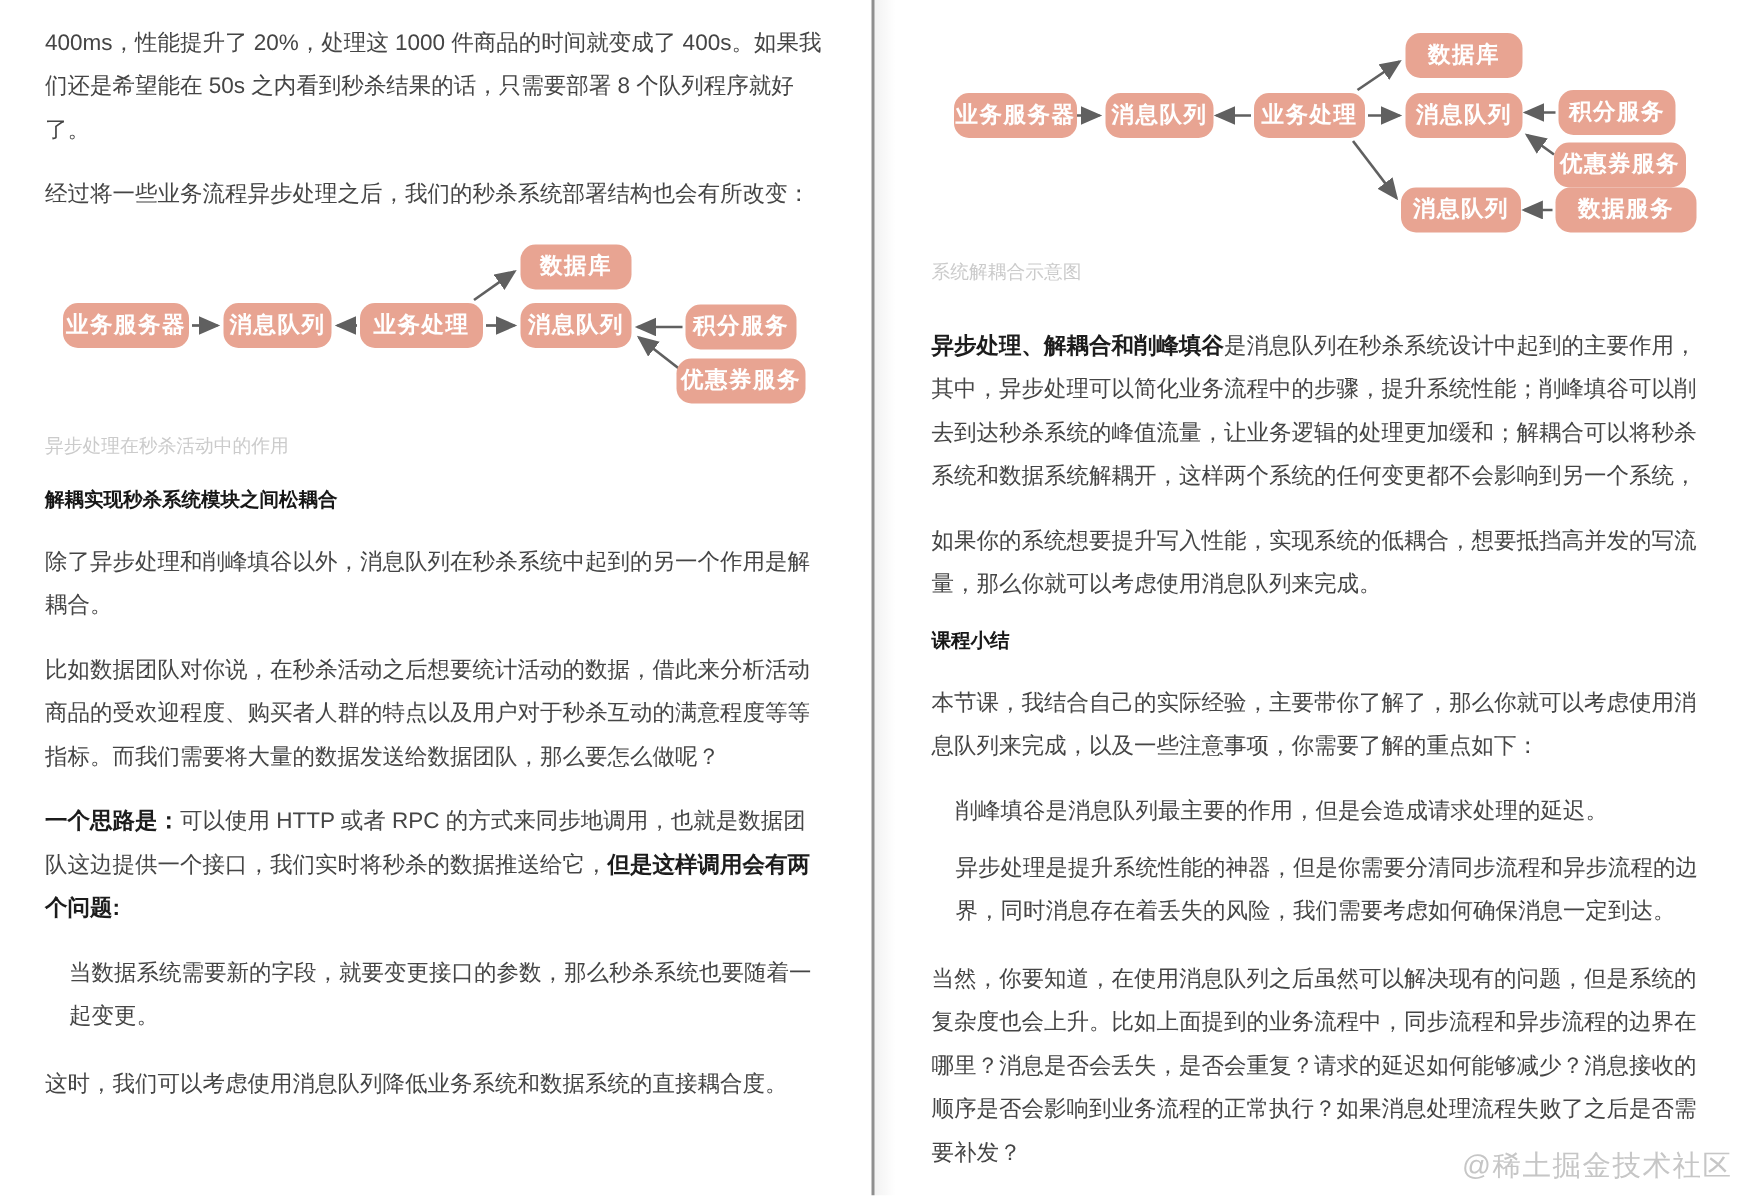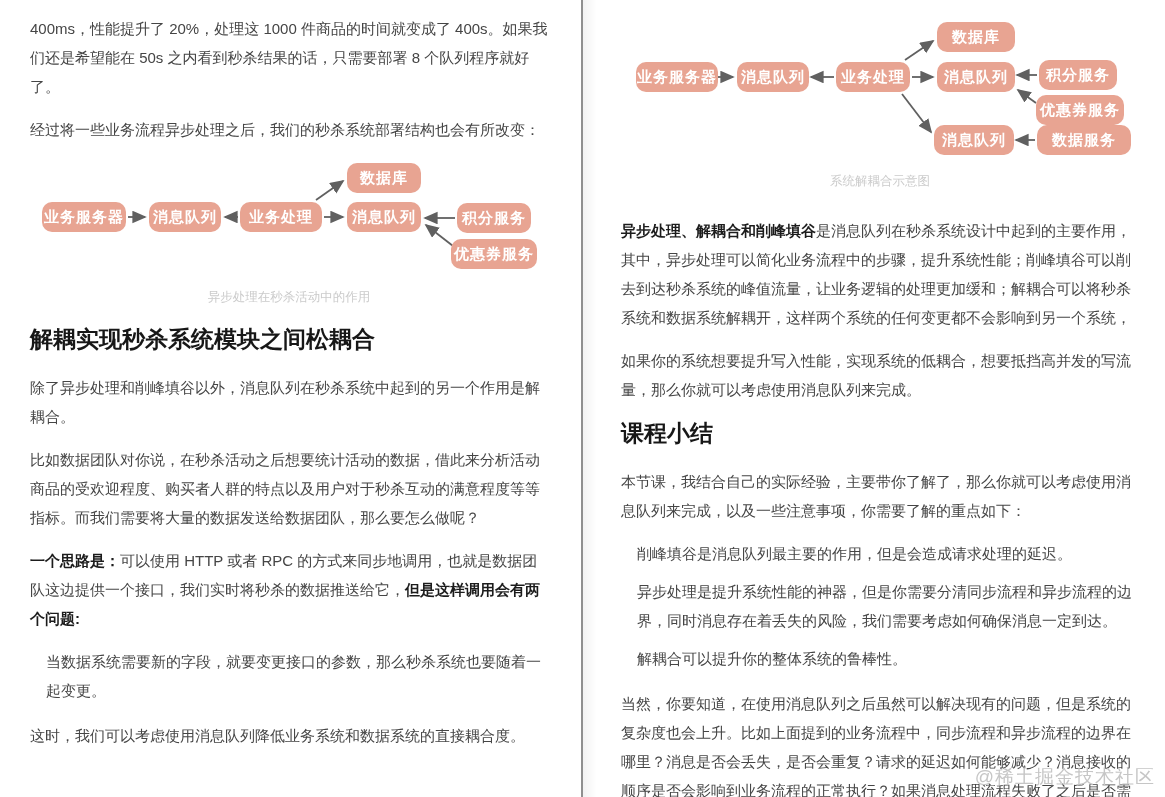--- a/index.html
+++ b/index.html
@@ -19,38 +19,38 @@
     position:absolute; left:583px; top:0; width:14px; height:797px;
     background:linear-gradient(to right, rgba(0,0,0,0.05), rgba(0,0,0,0));
   }
   .col { position:absolute; width:518px; }
   .col-left  { left:30px;  top:14px; }
   .col-right { left:621px; top:8px; }
 
   p { font-size:15px; line-height:29px; margin-bottom:14px; }
   p.tight { }
   strong { color:#1c1c1c; font-weight:bold; }
-  h2 { font-size:23px; color:#171717; margin:14px 0 18px; font-weight:bold; }
+  h2 { font-size:13px; color:#171717; margin:14px 0 18px; font-weight:bold; }
 
   ul.plain { list-style:none; margin:2px 0 16px 16px; }
   ul.plain li { font-size:15px; line-height:29px; margin-bottom:9px; }
 
   .diagram { position:relative; margin:10px 0 18px; }
   .d1 { height:148px; }
   .d2 { height:182px; margin:2px 0 24px; }
   .diagram svg { position:absolute; left:0; top:0; }
   .node {
     position:absolute; height:30px;
     background:#e8a492; border-radius:10px;
     color:#ffffff; font-size:15px; font-weight:bold;
     text-align:center; line-height:30px; letter-spacing:1px;
     white-space:nowrap;
   }
   .caption {
-    position:absolute; left:0; right:0; text-align:center;
+    position:absolute; left:0; right:0; text-align:left;
     color:#cbcbcb; font-size:12.5px;
   }
   .d1 .caption { bottom:0; }
   .d2 .caption { bottom:2px; }
 
   .watermark {
     position:absolute; right:10px; bottom:7px;
     color:#c6c6c6; font-size:19px; letter-spacing:1px;
   }
 </style>
@@ -129,18 +129,17 @@
   </div>
 
   <p><strong>异步处理、解耦合和削峰填谷</strong><span>是消息队列在秒杀系统设计中起到的主要作用，其中，异步处理可以简化业务流程中的步骤，提升系统性能；削峰填谷可以削去到达秒杀系统的峰值流量，让业务逻辑的处理更加缓和；解耦合可以将秒杀系统和数据系统解耦开，这样两个系统的任何变更都不会影响到另一个系统，</span></p>
   <p>如果你的系统想要提升写入性能，实现系统的低耦合，想要抵挡高并发的写流量，那么你就可以考虑使用消息队列来完成。</p>
 
   <h2>课程小结</h2>
   <p>本节课，我结合自己的实际经验，主要带你了解了，那么你就可以考虑使用消息队列来完成，以及一些注意事项，你需要了解的重点如下：</p>
   <ul class="plain">
     <li>削峰填谷是消息队列最主要的作用，但是会造成请求处理的延迟。</li>
     <li>异步处理是提升系统性能的神器，但是你需要分清同步流程和异步流程的边界，同时消息存在着丢失的风险，我们需要考虑如何确保消息一定到达。</li>
-    <li>解耦合可以提升你的整体系统的鲁棒性。</li>
   </ul>
   <p><span>当然，你要知道，在使用消息队列之后虽然可以解决现有的问题，但是系统的复杂度也会上升。比如上面提到的业务流程中，同步流程和异步流程的边界在哪里？消息是否会丢失，是否会重复？请求的延迟如何能够减少？消息接收的顺序是否会影响到业务流程的正常执行？如果消息处理流程失败了之后是否需要补发？</span></p>
 </div>
 
 <div class="watermark">@稀土掘金技术社区</div>
 
 </body></html>

